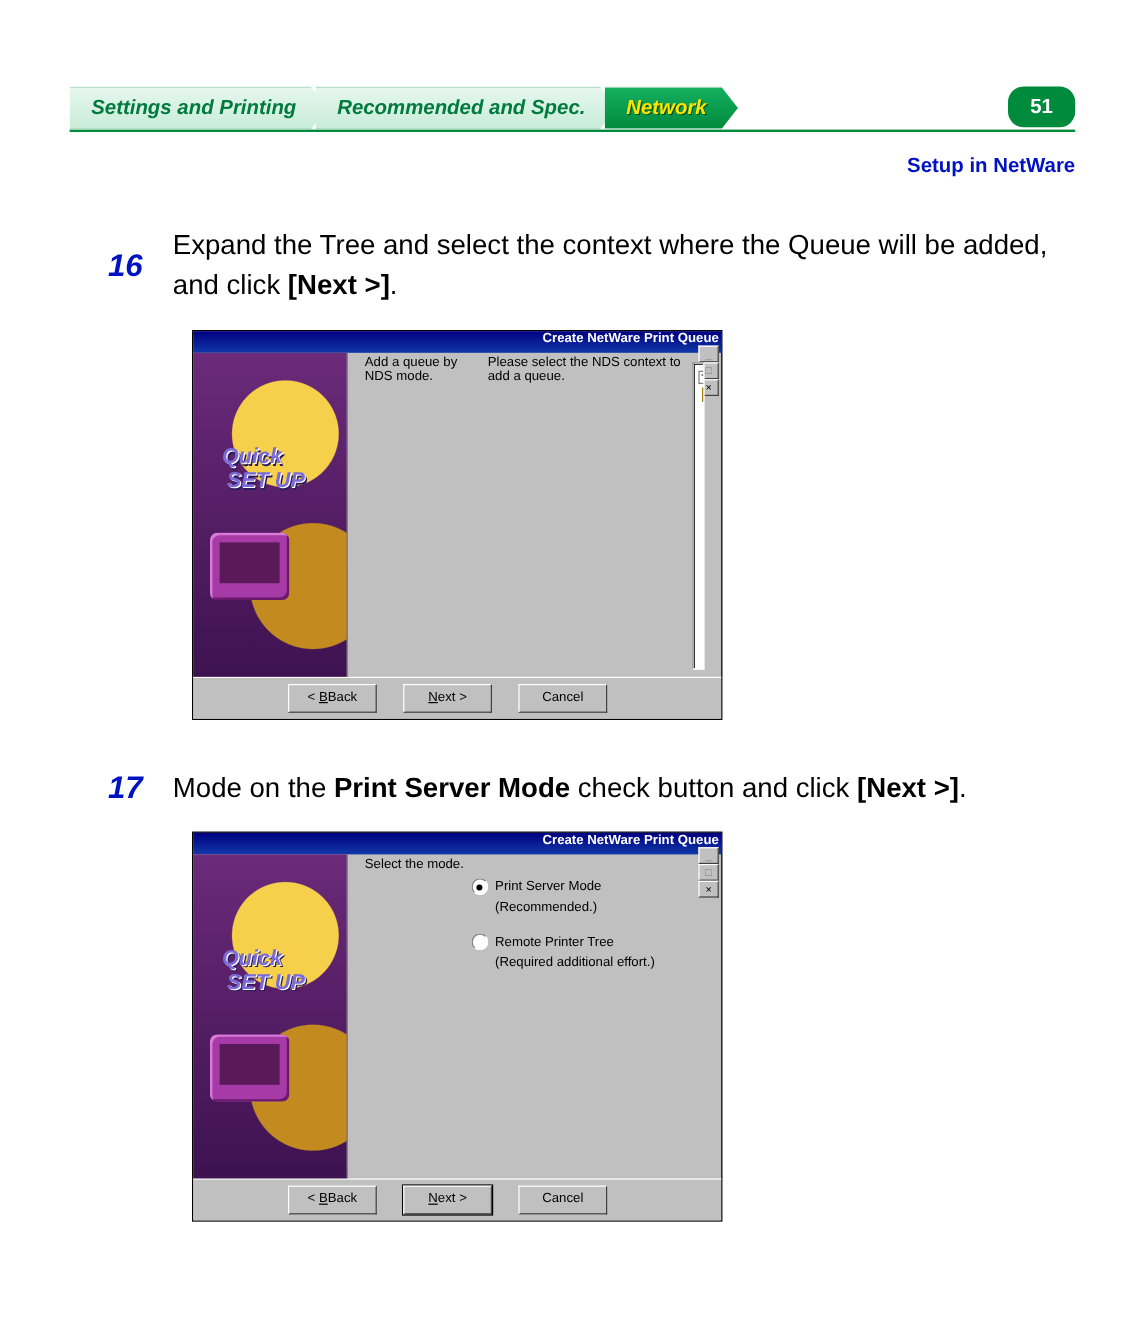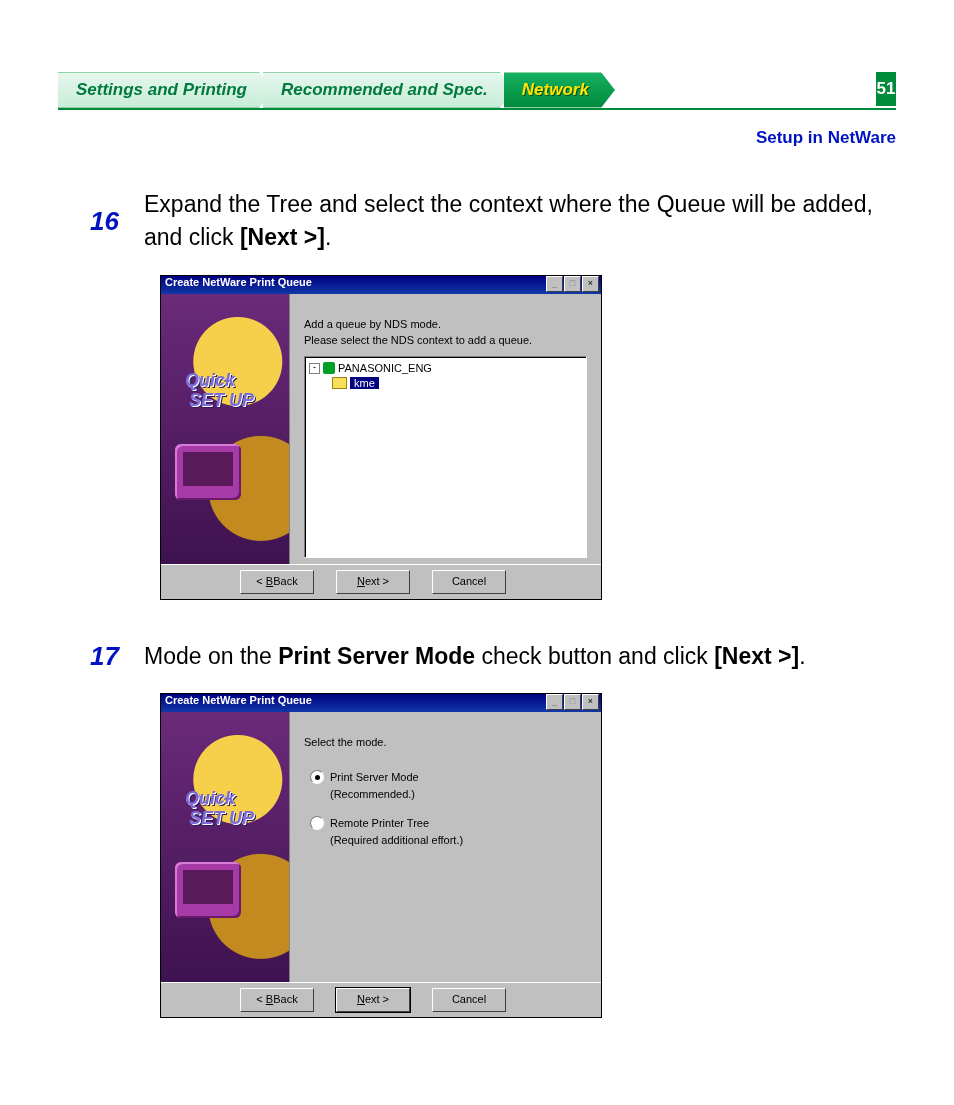--- a/index.html
+++ b/index.html
@@ -35,32 +35,33 @@
     border-bottom: 1px solid #8fd0a8;
     clip-path: polygon(0 0, calc(100% - 14px) 0, 100% 50%, calc(100% - 14px) 100%, 0 100%);
     margin-right: -10px;
   }
   .tab.active {
     background: linear-gradient(#15b060, #008a3c);
     color: #ffe400;
     text-shadow: 1px 1px 0 #004f22;
   }
   .page-number {
-    width: 20px;
+    width: 56px;
     height: 34px;
     background: #008a3c;
     color: #fff;
     font-weight: bold;
     font-size: 17px;
     display: flex;
     align-items: center;
     justify-content: center;
     position: absolute;
     right: 58px;
     top: 28px;
+    border-radius: 13px;
   }
   .header-rule {
     border: 0;
     border-top: 2px solid #008a3c;
     margin: 0 58px;
   }
   .section-title {
     text-align: right;
     color: #0012c2;
     font-weight: bold;
@@ -92,22 +93,23 @@
     width: 440px;
     border: 1px solid #000;
     background: #c0c0c0;
   }
   .titlebar {
     height: 18px;
     background: linear-gradient(#000080, #1038a8);
     color: #fff;
     font: bold 11px "MS Sans Serif", Tahoma, sans-serif;
     display: flex;
-    align-items: flex-start;
+    align-items: flex-end;
     padding: 0 2px 0 4px;
+    flex-direction: column;
   }
   .title-text { flex: 1; }
   .title-btn {
     width: 15px;
     height: 14px;
     background: #c0c0c0;
     border-top: 1px solid #fff;
     border-left: 1px solid #fff;
     border-right: 1px solid #404040;
     border-bottom: 1px solid #404040;
@@ -160,25 +162,24 @@
     box-shadow: inset 2px 2px 0 #d87ad8, inset -2px -2px 0 #6a1a6a;
   }
   .side-monitor::after {
     content: "";
     position: absolute;
     inset: 8px 8px 14px 8px;
     background: #5a1a5a;
   }
   .dialog-right {
     flex: 1;
-    padding: 24px 14px 6px 14px;
+    padding: 2px 14px 6px 14px;
     font: 11px "MS Sans Serif", Tahoma, sans-serif;
     color: #000;
     display: flex;
-    flex-direction: column;
   }
   .instr-line { margin-bottom: 4px; }
   .tree-box {
     flex: 1;
     background: #fff;
     border-top: 1px solid #808080;
     border-left: 1px solid #808080;
     border-right: 1px solid #fff;
     border-bottom: 1px solid #fff;
     box-shadow: inset 1px 1px 0 #000;

